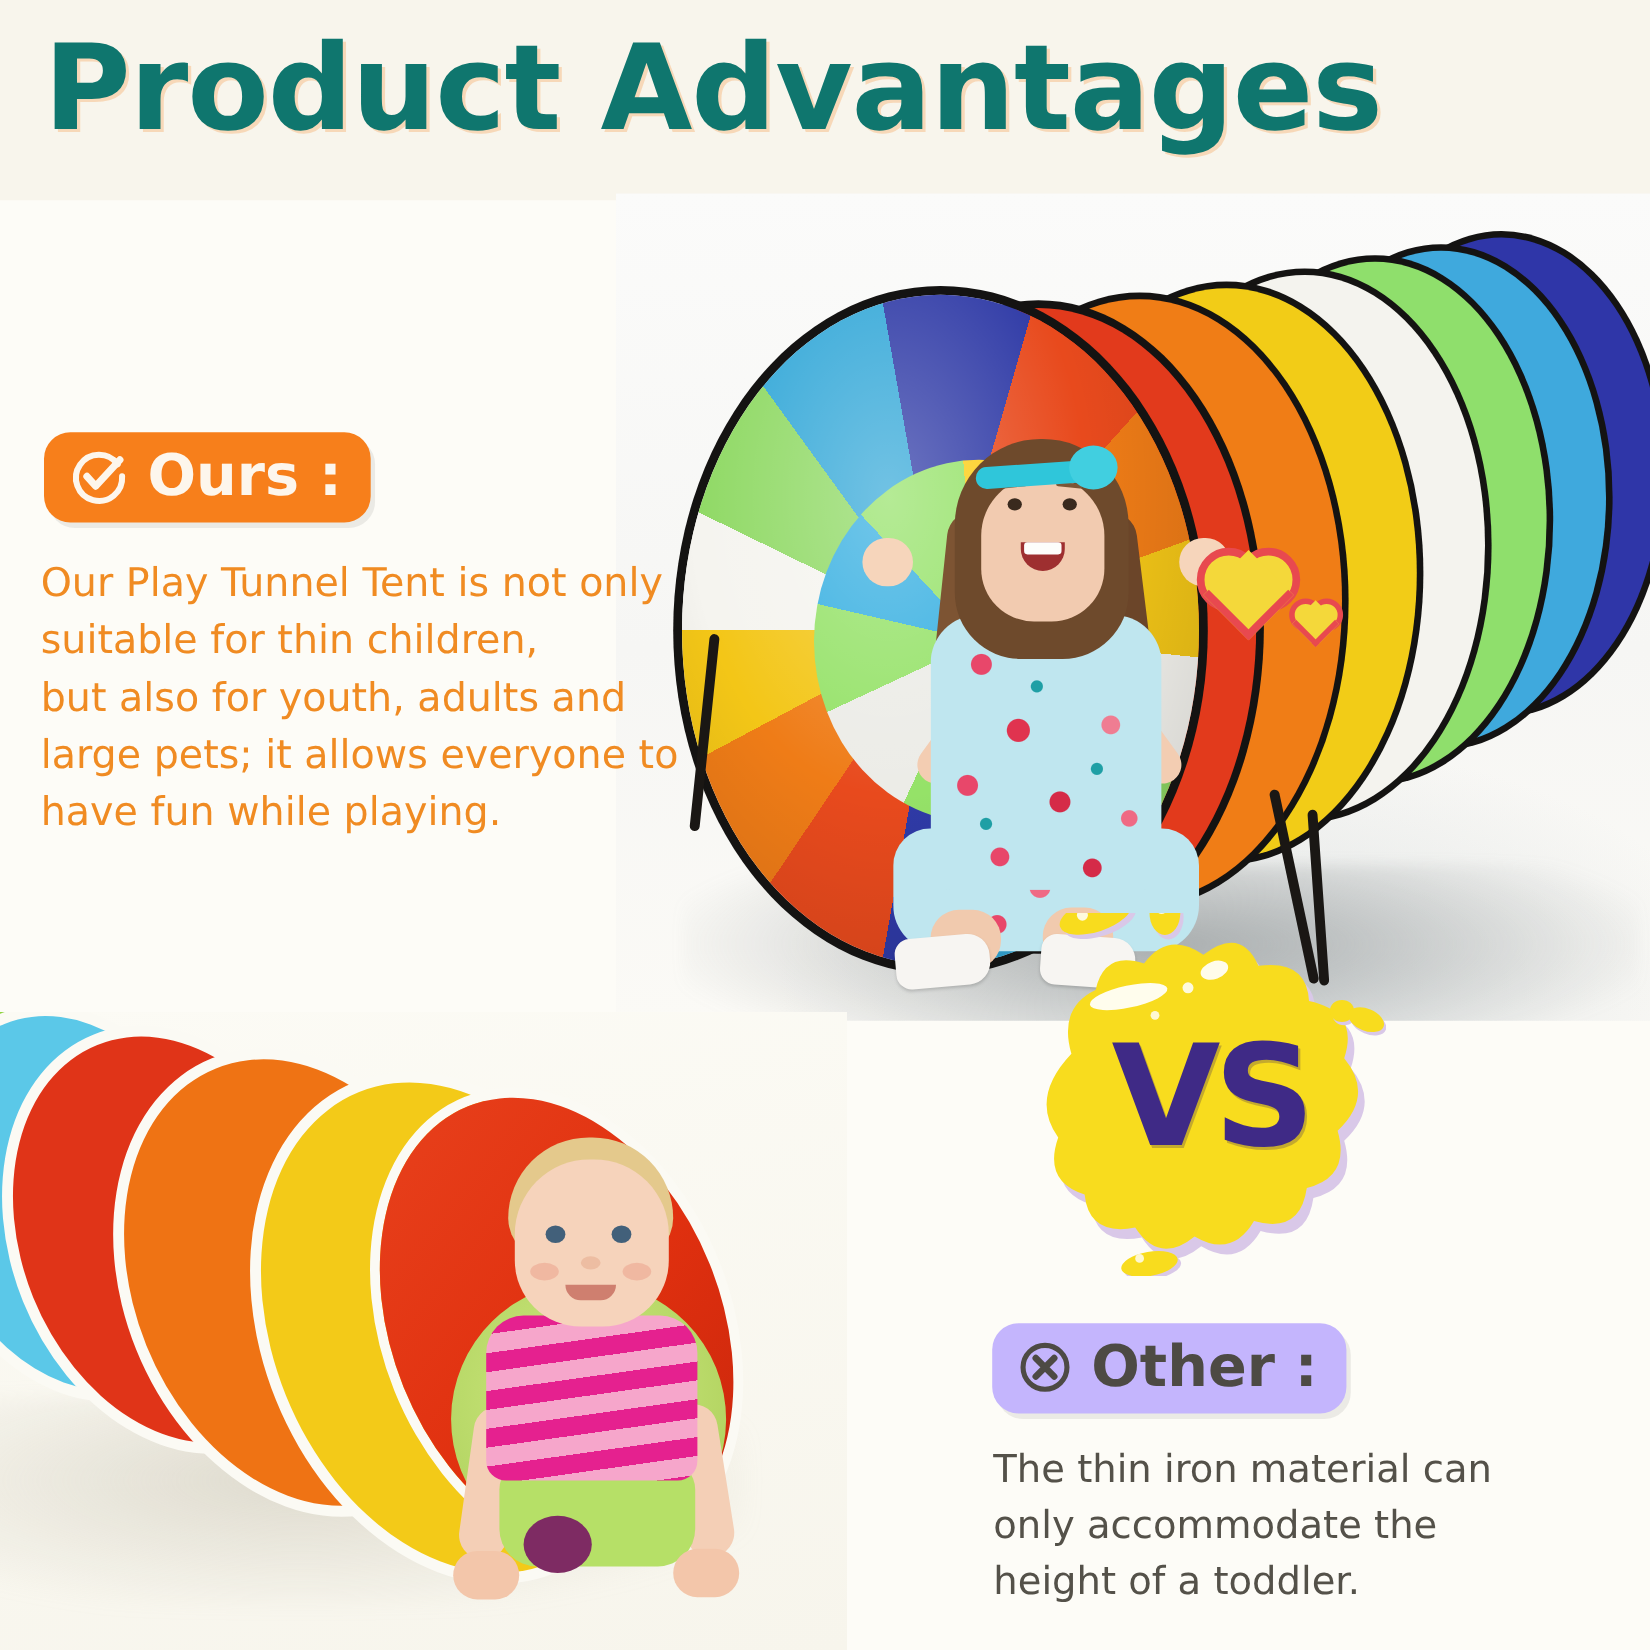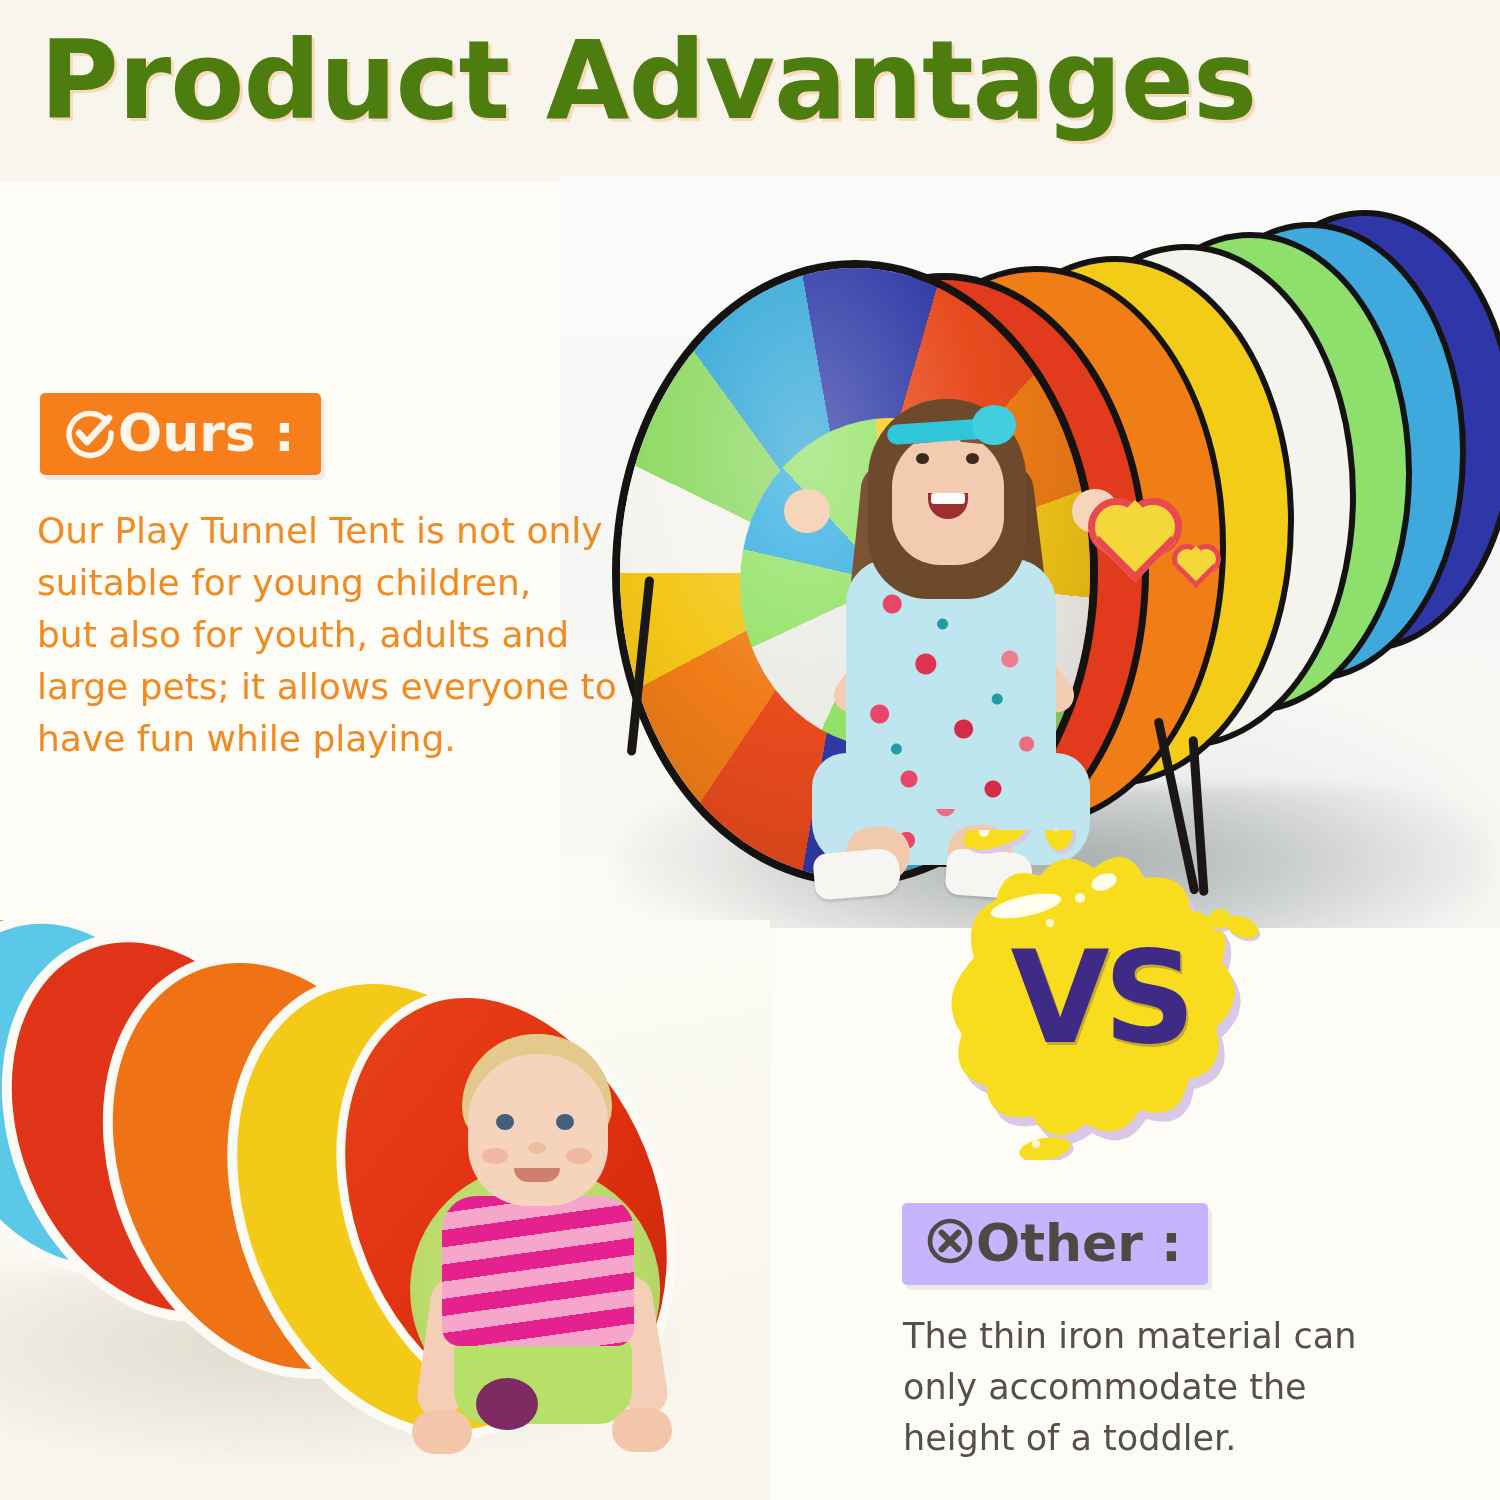--- a/index.html
+++ b/index.html
@@ -14,21 +14,21 @@
   
   .header-band{
     position:absolute;left:0;top:0;width:1500px;height:182px;
     background:#f8f5ec;
   }
   .page-title{
     position:absolute;left:0;top:22px;width:1296px;
     text-align:center;
     font-size:108px;line-height:118px;
     font-weight:bold;
-    color:#4d7c0f;
+    color:#0f766e;
     letter-spacing:-1px;
     text-shadow:3px 3px 0 rgba(247,162,88,0.35);
     font-family:"DejaVu Sans", sans-serif;
     white-space:nowrap;
   }
 
   
   .photo-top{
     position:absolute;left:560px;top:176px;width:940px;height:752px;
     overflow:hidden;
@@ -220,22 +220,22 @@
   .b-pants{position:absolute;left:64px;top:298px;width:178px;height:96px;border-radius:26px 26px 34px 34px;background:#b6e067;}
   .b-knee{position:absolute;left:86px;top:348px;width:62px;height:52px;border-radius:50%;background:#7e2b63;}
   .b-arm{position:absolute;width:44px;height:140px;border-radius:22px;background:#f4cfb6;}
   .b-arm.l{left:34px;top:248px;transform:rotate(8deg);}
   .b-arm.r{left:226px;top:246px;transform:rotate(-9deg);}
   .b-hand{position:absolute;width:60px;height:44px;border-radius:24px;background:#f3c6aa;}
   .b-hand.l{left:22px;top:380px;} .b-hand.r{left:222px;top:378px;}
 
   
   .badge{
-    display:inline-flex;
-    padding:12px 26px 14px 22px;border-radius:5px;
+    display:inline-flex;align-items:center;gap:16px;
+    padding:12px 26px 14px 22px;border-radius:24px;
     box-shadow:4px 5px 0 rgba(0,0,0,0.07);
   }
   .badge-ours{
     position:absolute;left:40px;top:393px;
     background:#f77f1b;
   }
   .badge-other{
     position:absolute;left:902px;top:1203px;
     background:#c4b5fd;
   }
@@ -377,21 +377,21 @@
   <div class="badge badge-ours">
     <svg class="badge-icon" width="56" height="56" viewBox="0 0 56 56">
       <path d="M45 17 A21 21 0 1 0 49 28" fill="none" stroke="#fdf6ec" stroke-width="5.5" stroke-linecap="round"></path>
       <path d="M17 28 L25 37 L47 13" fill="none" stroke="#fdf6ec" stroke-width="6.5" stroke-linecap="round" stroke-linejoin="round"></path>
     </svg>
     <span class="badge-label">Ours :</span>
   </div>
 
   <div class="copy copy-ours">
     <p>Our Play Tunnel Tent is not only</p>
-    <p>suitable for young children,</p>
+    <p>suitable for thin children,</p>
     <p>but also for youth, adults and</p>
     <p>large pets; it allows everyone to</p>
     <p>have fun while playing.</p>
   </div>
 
   <div class="vs-wrap">
     <svg width="320" height="330" viewBox="0 0 320 330">
       <g transform="translate(4,8)">
         <path d="M30 120 Q18 78 52 62 Q60 26 96 38 Q118 8 150 30 Q184 4 200 40
                  Q244 34 246 72 Q292 82 278 124 Q306 158 272 190 Q284 232 244 242

